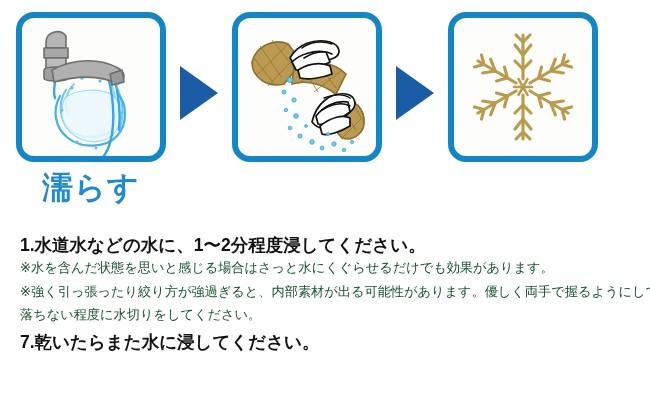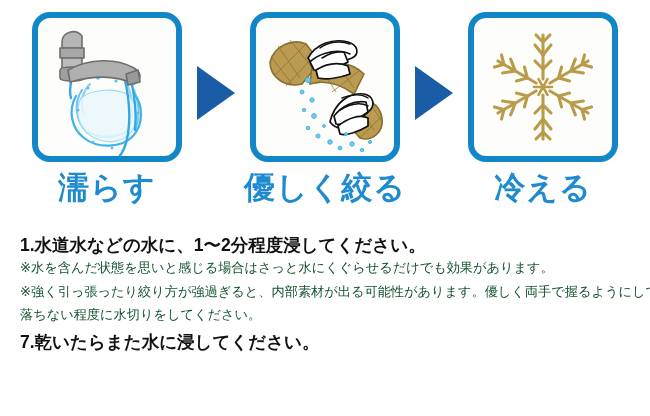--- a/index.html
+++ b/index.html
@@ -22,22 +22,22 @@
 
   
   .steps {
     position: absolute;
     left: 0;
     top: 0;
     width: 650px;
     height: 228px;
     display: flex;
     align-items: flex-start;
-    justify-content: space-between;
-    padding: 0 22px;
+    justify-content: flex-start;
+    padding: 0 6px;
     box-sizing: border-box;
   }
   .step {
     width: 170px;
     display: flex;
     flex-direction: column;
     align-items: center;
   }
   .step-box {
     width: 150px;
@@ -228,21 +228,20 @@
               <circle cx="74" cy="124" r="2.3"></circle>
             <circle cx="84" cy="130" r="1.9"></circle>
               <circle cx="96" cy="126" r="2.2"></circle>
             <circle cx="106" cy="132" r="1.7"></circle>
               <circle cx="90" cy="116" r="1.5"></circle>
             <circle cx="114" cy="124" r="1.6"></circle>
               <circle cx="68" cy="108" r="1.4"></circle>
           </g>
         </svg>
       </div>
-      <div class="step-label">優しく絞る</div>
     </div>
 
     <div class="arrow">
       <div class="arrow-shape"></div>
     </div>
 
     <div class="step">
       <div class="step-box">
         <svg width="120" height="120" viewBox="0 0 120 120">
           <g stroke="#b99b4a" stroke-width="3.1" fill="none" stroke-linecap="round" transform="translate(60,60)">
@@ -283,21 +282,20 @@
               <path d="M-7 -52 L0 -45 L7 -52"></path>
             </g>
             <g stroke-width="2.6">
               <path d="M-9 0 L9 0"></path>
               <path d="M-4.5 -7.8 L4.5 7.8"></path>
               <path d="M4.5 -7.8 L-4.5 7.8"></path>
             </g>
           </g>
         </svg>
       </div>
-      <div class="step-label">冷える</div>
     </div>
 
   </div>
 
   <div class="instructions">
     <p class="ins-main">1.水道水などの水に、1〜2分程度浸してください。</p>
     <p class="ins-note">※水を含んだ状態を思いと感じる場合はさっと水にくぐらせるだけでも効果があります。</p>
     <p class="ins-note">※強く引っ張ったり絞り方が強過ぎると、内部素材が出る可能性があります。優しく両手で握るようにして絞り、水滴が</p>
     <p class="ins-note cont">落ちない程度に水切りをしてください。</p>
     <p class="ins-main last">7.乾いたらまた水に浸してください。</p>

